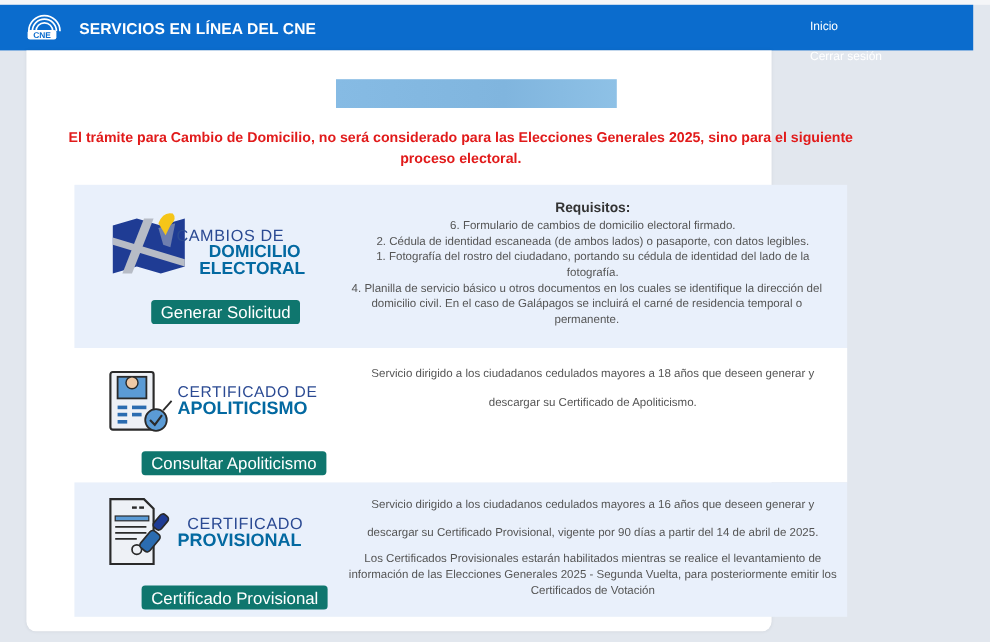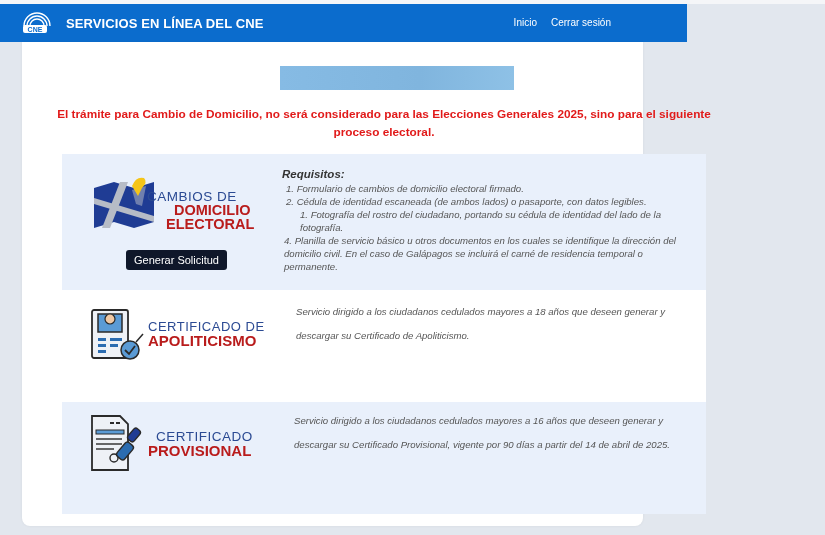--- a/index.html
+++ b/index.html
@@ -1,36 +1,36 @@
 <!DOCTYPE html>
 <html><head>
 <meta charset="utf-8">
 <style>
   * { box-sizing: border-box; margin: 0; padding: 0; }
   html, body { width: 825px; height: 535px; overflow: hidden; }
   body { background: #e2e7ee; font-family: "Liberation Sans", sans-serif; position: relative; }
-  .topbar { position: absolute; left: 0; top: 4px; width: 687px; height: 38px; background: #0b6ccd; }
+  .topbar { position: absolute; left: 0; top: 4px; width: 811px; height: 38px; background: #0b6ccd; }
   .topstrip { position: absolute; left: 0; top: 0; width: 825px; height: 4px; background: #f5f6f8; }
   .logo { position: absolute; left: 20px; top: 6px; width: 34px; height: 26px; }
   .brand { position: absolute; left: 66px; top: 12px; color: #fff; font-weight: bold; font-size: 13px; letter-spacing: 0.1px; }
-  .nav { position: absolute; right: 76px; top: 13px; display: flex; gap: 14px; }
+  .nav { position: absolute; right: 76px; top: 13px; display: flex; gap: 14px; flex-direction: column; }
   .nav a { color: #fff; font-size: 10px; text-decoration: none; cursor: pointer; }
   .card { position: absolute; left: 22px; top: 42px; width: 621px; height: 484px; background: #fff; border-radius: 0 0 8px 8px; box-shadow: 0 0 3px rgba(0,0,0,0.06); }
   .banner { position: absolute; left: 258px; top: 24px; width: 234px; height: 24px; background: linear-gradient(90deg,#86bbe4,#80b5de 60%,#8ec1e6); }
   .notice { position: absolute; left: 20px; top: 63px; width: 684px; text-align: center; color: #e11a1a; font-weight: bold; font-size: 11.8px; line-height: 18px; }
   .section { position: absolute; left: 40px; width: 644px; }
   .s1 { top: 112px; height: 136px; background: #e9f0fb; }
   .s2 { top: 248px; height: 112px; background: #fff; }
   .s3 { top: 360px; height: 112px; background: #e9f0fb; }
   .left { position: absolute; left: 0; top: 0; width: 220px; height: 100%; }
-  .right { position: absolute; left: 220px; top: 0; width: 424px; height: 100%; text-align: left; color: #555; font-size: 9.6px; font-style: italic; }
-  .btn { position: absolute; background: #0f172a; color: #fff; font-size: 11px; border: none; border-radius: 3px; height: 20px; padding: 0 8px; line-height: 20px; cursor: pointer; white-space: nowrap; }
+  .right { position: absolute; left: 220px; top: 0; width: 424px; height: 100%; text-align: center; color: #555; font-size: 9.6px; }
+  .btn { position: absolute; background: #0f766e; color: #fff; font-size: 14px; border: none; border-radius: 3px; height: 20px; padding: 0 8px; line-height: 20px; cursor: pointer; white-space: nowrap; }
   .logo-text { position: absolute; color: #1e3a8a; line-height: 1; }
   .lt-thin { font-size: 13.5px; letter-spacing: 0.5px; color: #2b4a93; }
-  .lt-bold { font-size: 14.5px; font-weight: bold; color: #b91c1c; }
+  .lt-bold { font-size: 14.5px; font-weight: bold; color: #0369a1; }
   .req-title { font-weight: bold; font-size: 11.5px; color: #333; margin-top: 14px; margin-bottom: 2px; }
   .req-item { line-height: 13px; padding: 0 4px; }
   .desc { line-height: 24px; }
   .desc2 { line-height: 13.5px; }
 </style>
 </head>
 <body>
 
 <div class="topstrip"></div>
 <header class="topbar">
@@ -61,21 +61,21 @@
         <polygon points="40,14 54,10 50,30 44,28" fill="#6f7fae"></polygon>
         <path d="M40 10 Q44 0 52 2 Q56 6 50 12 L46 20 Z" fill="#f5c518"></path>
       </svg>
       <div class="logo-text lt-thin" style="left:85px;top:36px">CAMBIOS DE</div>
       <div class="logo-text lt-bold" style="left:112px;top:49px">DOMICILIO</div>
       <div class="logo-text lt-bold" style="left:104px;top:63px">ELECTORAL</div>
       <button class="btn" style="left:64px;top:96px">Generar Solicitud</button>
     </div>
     <div class="right">
       <div class="req-title">Requisitos:</div>
-      <div class="req-item">1. Formulario de cambios de domicilio electoral firmado.</div>
+      <div class="req-item">6. Formulario de cambios de domicilio electoral firmado.</div>
       <div class="req-item">2. Cédula de identidad escaneada (de ambos lados) o pasaporte, con datos legibles.</div>
       <div class="req-item" style="padding:0 18px">1. Fotografía del rostro del ciudadano, portando su cédula de identidad del lado de la fotografía.</div>
       <div class="req-item" style="padding:0 12px 0 2px">4. Planilla de servicio básico u otros documentos en los cuales se identifique la dirección del domicilio civil. En el caso de Galápagos se incluirá el carné de residencia temporal o permanente.</div>
     </div>
   </section>
 
   <section class="section s2">
     <div class="left">
       <svg style="position:absolute;left:26px;top:14px;width:56px;height:58px" viewBox="0 0 56 58">
         <rect x="4" y="6" width="36" height="48" rx="2" fill="#eef1f6" stroke="#2a2a2a" stroke-width="1.8"></rect>
@@ -85,20 +85,21 @@
           <rect x="22" y="34" width="12" height="3" fill="#2b6cb0"></rect>
         <rect x="10" y="40" width="8" height="3" fill="#2b6cb0"></rect>
           <rect x="22" y="40" width="8" height="3" fill="#2b6cb0"></rect>
         <rect x="10" y="46" width="8" height="3" fill="#2b6cb0"></rect>
         <circle cx="42" cy="46" r="9" fill="#5b9bd5" stroke="#2a2a2a" stroke-width="1.5"></circle>
         <path d="M37 46 L41 50 L47 42" fill="none" stroke="#2a2a2a" stroke-width="1.8"></path>
         <line x1="48" y1="38" x2="55" y2="30" stroke="#2a2a2a" stroke-width="1.5"></line>
       </svg>
       <div class="logo-text lt-thin" style="left:86px;top:30px;font-size:13px">CERTIFICADO DE</div>
       <div class="logo-text lt-bold" style="left:86px;top:43px;font-size:15px">APOLITICISMO</div>
+      <button class="btn" style="left:56px;top:86px">Consultar Apoliticismo</button>
     </div>
     <div class="right">
       <div class="desc" style="padding:10px 14px 0">Servicio dirigido a los ciudadanos cedulados mayores a 18 años que deseen generar y descargar su Certificado de Apoliticismo.</div>
     </div>
   </section>
 
   <section class="section s3">
     <div class="left">
       <svg style="position:absolute;left:26px;top:12px;width:54px;height:58px" viewBox="0 0 54 58">
         <path d="M4 2 L32 2 L40 10 L40 56 L4 56 Z" fill="#eef1f6" stroke="#2a2a2a" stroke-width="1.8"></path>
@@ -107,18 +108,20 @@
         <rect x="8" y="16" width="28" height="4" fill="#5b9bd5" stroke="#2a2a2a" stroke-width="1"></rect>
         <line x1="8" y1="25" x2="34" y2="25" stroke="#2a2a2a" stroke-width="1.4"></line>
         <line x1="8" y1="30" x2="34" y2="30" stroke="#2a2a2a" stroke-width="1.4"></line>
         <line x1="8" y1="35" x2="26" y2="35" stroke="#2a2a2a" stroke-width="1.4"></line>
         <circle cx="26" cy="44" r="4" fill="none" stroke="#2a2a2a" stroke-width="1.4"></circle>
         <rect x="32" y="28" width="10" height="18" rx="3" transform="rotate(40 37 37)" fill="#2b6cb0" stroke="#2a2a2a" stroke-width="1.4"></rect>
         <rect x="42" y="14" width="8" height="14" rx="3" transform="rotate(40 46 21)" fill="#1f3c94" stroke="#2a2a2a" stroke-width="1.4"></rect>
       </svg>
       <div class="logo-text lt-thin" style="left:94px;top:28px;font-size:13.5px">CERTIFICADO</div>
       <div class="logo-text lt-bold" style="left:86px;top:41px;font-size:15px">PROVISIONAL</div>
+      <button class="btn" style="left:56px;top:86px">Certificado Provisional</button>
     </div>
     <div class="right">
       <div class="desc" style="padding:7px 12px 0">Servicio dirigido a los ciudadanos cedulados mayores a 16 años que deseen generar y descargar su Certificado Provisional, vigente por 90 días a partir del 14 de abril de 2025.</div>
+      <div class="desc2" style="padding:2px 0 0">Los Certificados Provisionales estarán habilitados mientras se realice el levantamiento de información de las Elecciones Generales 2025 - Segunda Vuelta, para posteriormente emitir los Certificados de Votación</div>
     </div>
   </section>
 </main>
 
 </body></html>

